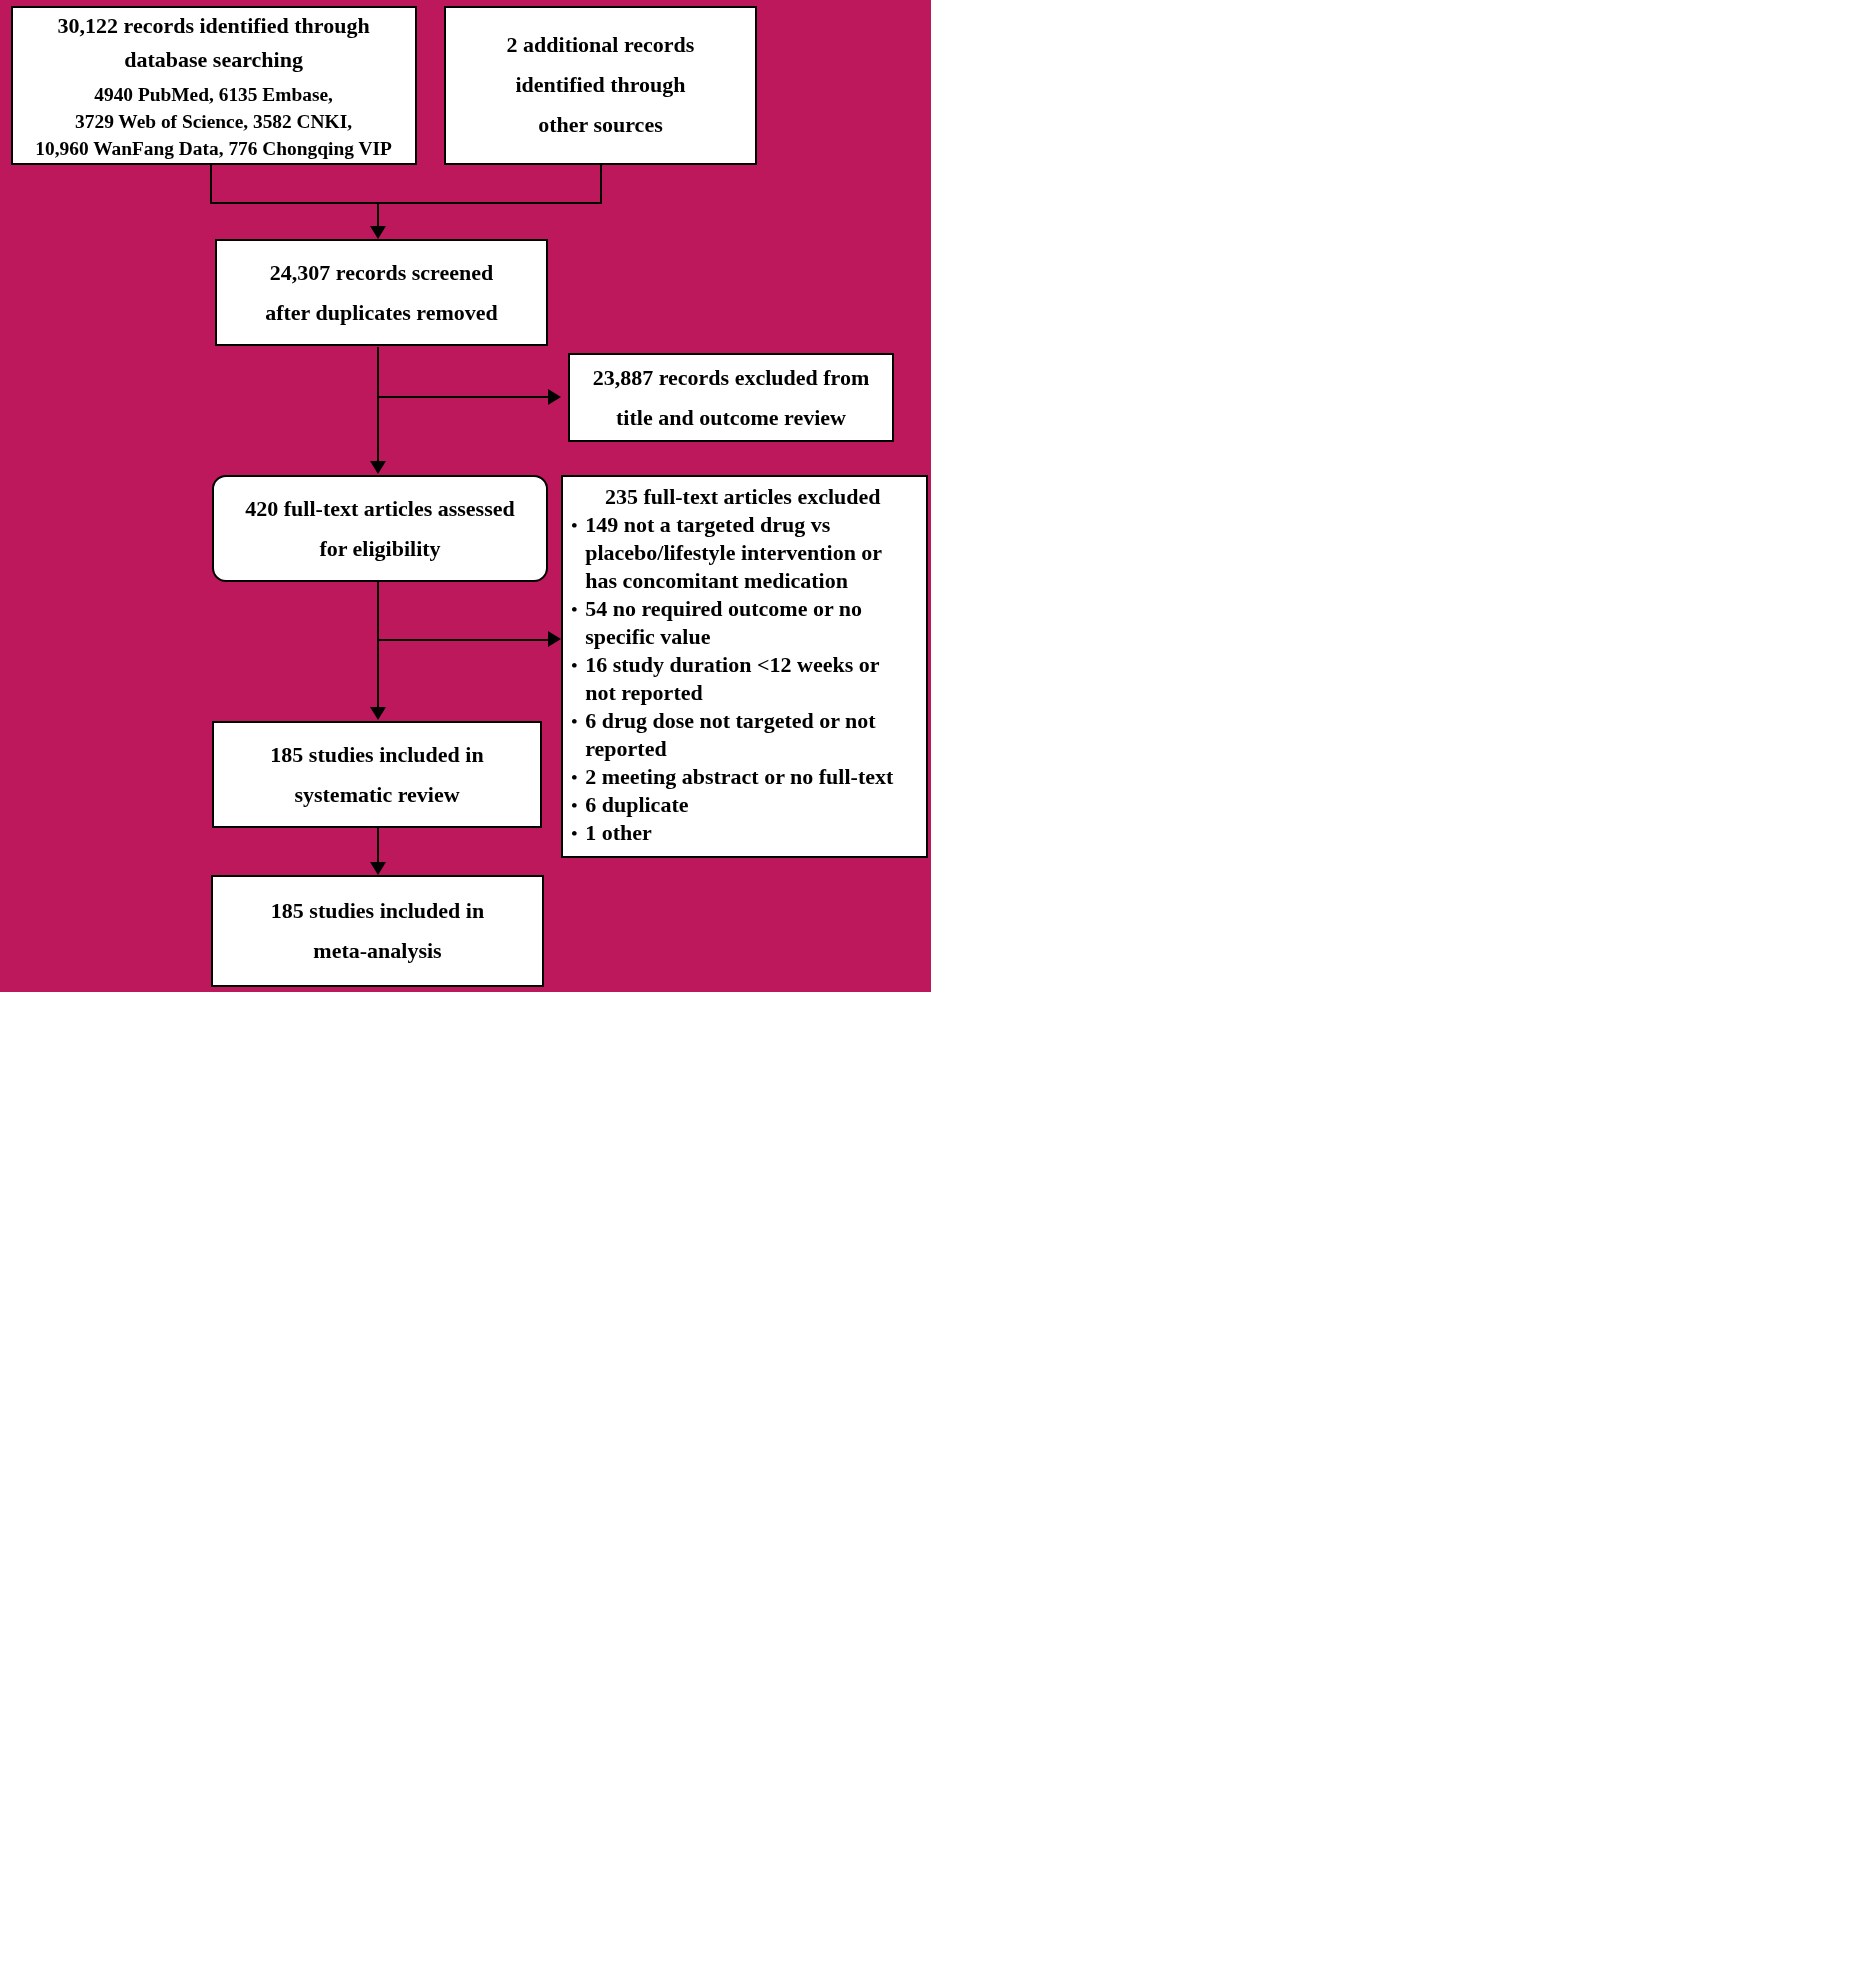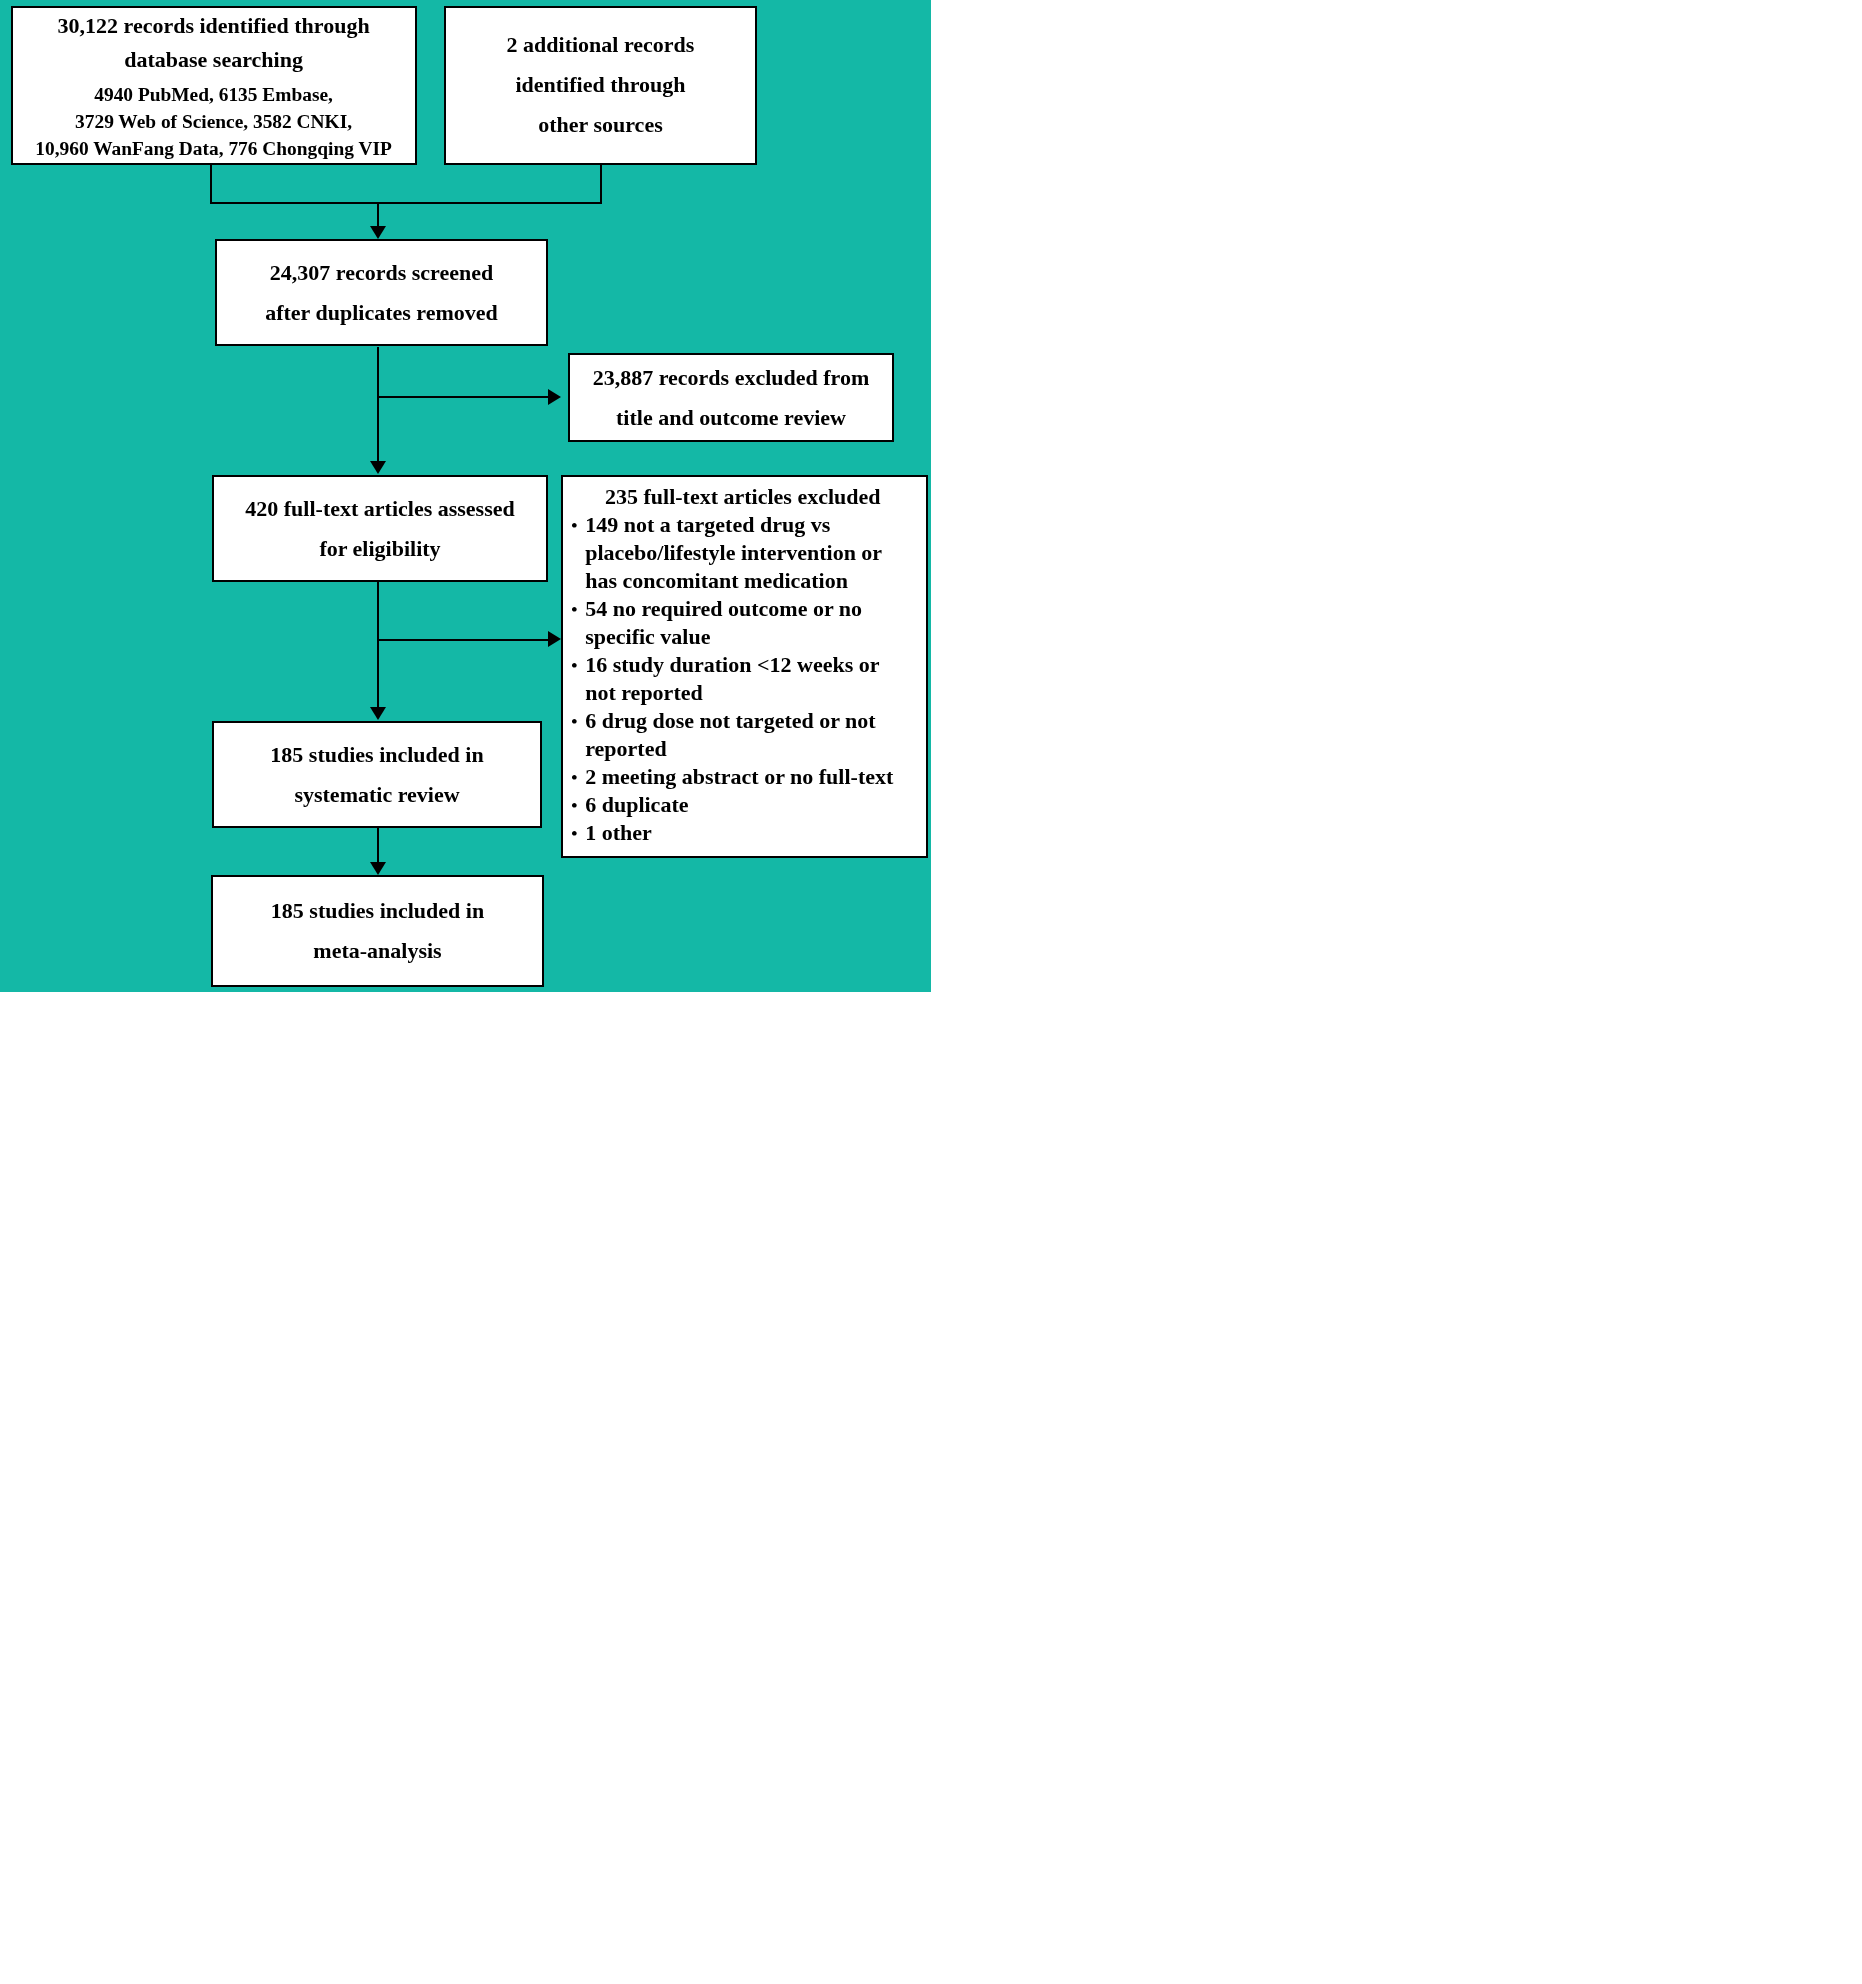--- a/index.html
+++ b/index.html
@@ -4,21 +4,21 @@
 <style>
   html, body {
     margin: 0;
     padding: 0;
     background: #ffffff;
   }
   #canvas {
     position: relative;
     width: 931px;
     height: 992px;
-    background: #14b8a6;
+    background: #be185d;
     font-family: "Liberation Serif", "DejaVu Serif", serif;
     font-weight: bold;
     color: #000000;
   }
   .box {
     position: absolute;
     box-sizing: border-box;
     border: 2.9px solid #000000;
     background: #ffffff;
     display: flex;
@@ -78,21 +78,21 @@
     border-top: 8.8px solid transparent;
     border-bottom: 8.8px solid transparent;
     border-left: 13.5px solid #000000;
   }
 
   
   #box-identified         { left: 10.6px;  top: 5.9px;   width: 406px; height: 159px; }
   #box-additional         { left: 444px; top: 5.9px;   width: 313px; height: 159px; }
   #box-screened           { left: 215px; top: 239px;  width: 333px; height: 107px; }
   #box-excluded-screening { left: 568px; top: 353px;  width: 326px; height: 89px; }
-  #box-assessed           { left: 212px; top: 475px;  width: 336px; height: 107px; }
+  #box-assessed           { left: 212px; top: 475px;  width: 336px; height: 107px; border-radius: 14px; }
   #box-excluded-fulltext  { left: 561px; top: 475px;  width: 367px; height: 383px; }
   #box-systematic         { left: 212px; top: 721px; width: 330px; height: 107px; }
   #box-meta               { left: 211px; top: 875px; width: 333px; height: 112px; }
 </style>
 </head>
 <body>
 
 <div id="canvas">
 
   <div class="box" id="box-identified">

